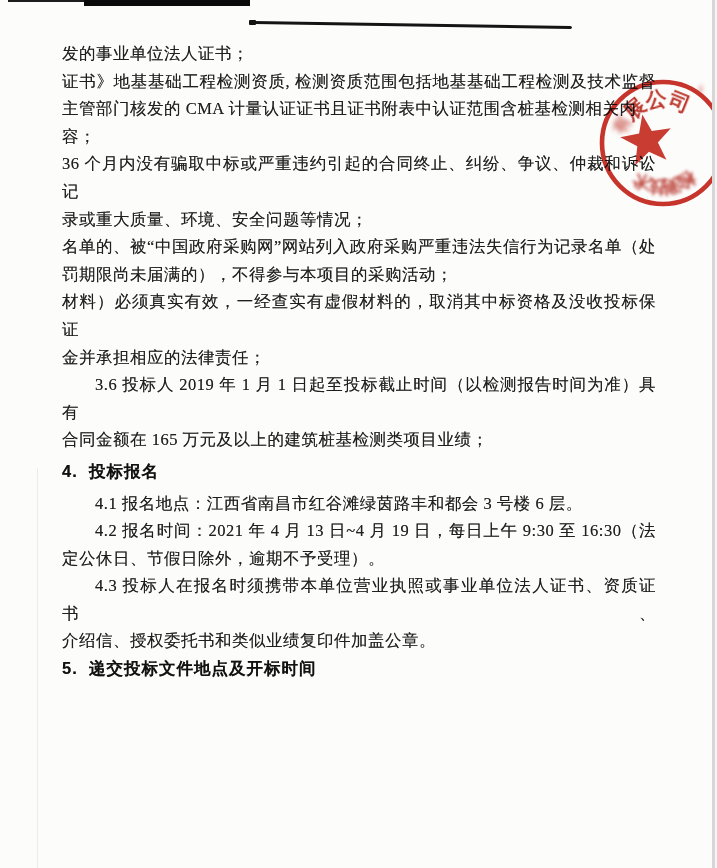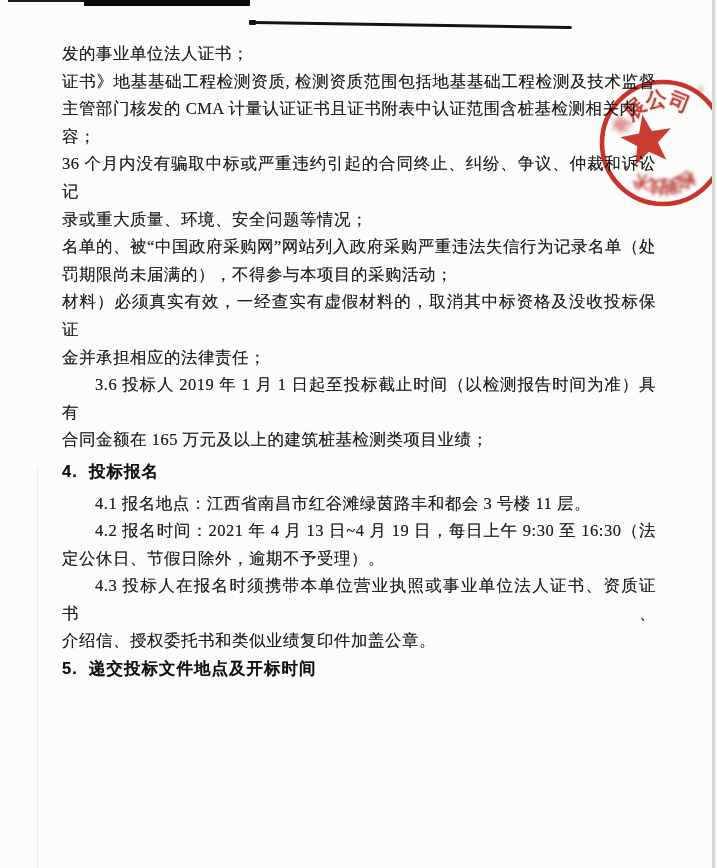--- a/index.html
+++ b/index.html
@@ -95,21 +95,21 @@
     <div class="ln">主管部门核发的 CMA 计量认证证书且证书附表中认证范围含桩基检测相关内容；</div>
     <div class="ln js">36 个月内没有骗取中标或严重违约引起的合同终止、纠纷、争议、仲裁和诉讼记</div>
     <div class="ln">录或重大质量、环境、安全问题等情况；</div>
     <div class="ln js">名单的、被“中国政府采购网”网站列入政府采购严重违法失信行为记录名单（处</div>
     <div class="ln">罚期限尚未届满的），不得参与本项目的采购活动；</div>
     <div class="ln js">材料）必须真实有效，一经查实有虚假材料的，取消其中标资格及没收投标保证</div>
     <div class="ln">金并承担相应的法律责任；</div>
     <div class="ln ind js">3.6 投标人 2019 年 1 月 1 日起至投标截止时间（以检测报告时间为准）具有</div>
     <div class="ln">合同金额在 165 万元及以上的建筑桩基检测类项目业绩；</div>
     <div class="ln h g1">4.  投标报名</div>
-    <div class="ln ind g1">4.1 报名地点：江西省南昌市红谷滩绿茵路丰和都会 3 号楼 11 层。</div>
+    <div class="ln ind g1">4.1 报名地点：江西省南昌市红谷滩绿茵路丰和都会 3 号楼 6 层。</div>
     <div class="ln ind js">4.2 报名时间：2021 年 4 月 13 日~4 月 19 日，每日上午 9:30 至 16:30（法</div>
     <div class="ln">定公休日、节假日除外，逾期不予受理）。</div>
     <div class="ln ind js">4.3 投标人在报名时须携带本单位营业执照或事业单位法人证书、资质证书、</div>
     <div class="ln">介绍信、授权委托书和类似业绩复印件加盖公章。</div>
     <div class="ln h">5.  递交投标文件地点及开标时间</div>
 
   </main>
 
   <svg class="stamp" width="160" height="160" viewBox="0 0 160 160">
     <circle class="st-ring" cx="80" cy="80" r="61" fill="none" stroke="#c5251c" stroke-width="4.6"></circle>

